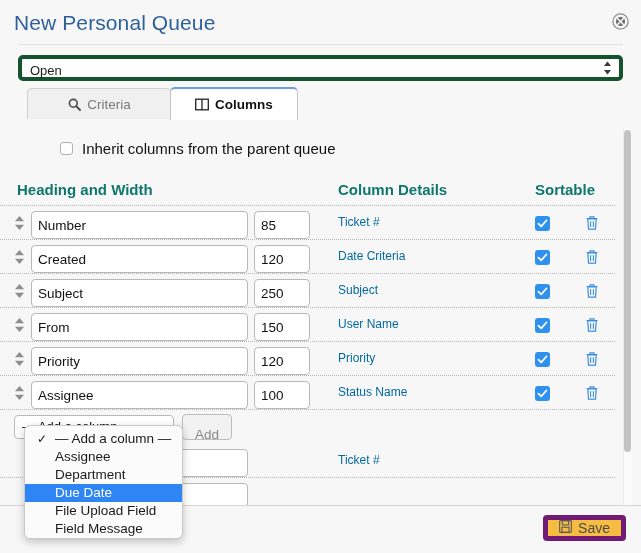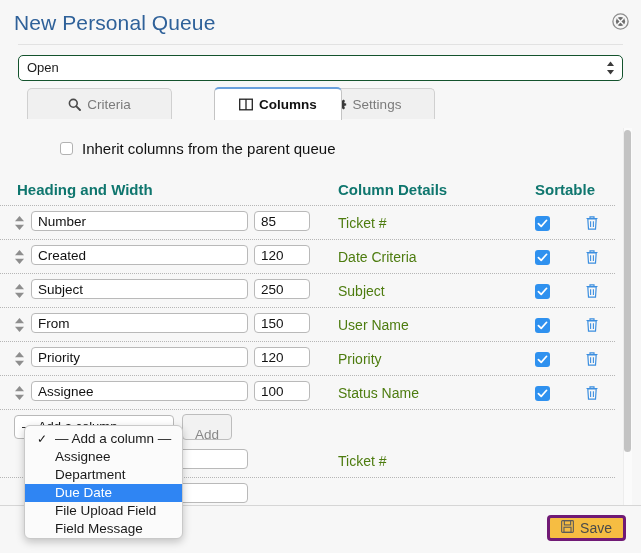--- a/index.html
+++ b/index.html
@@ -32,21 +32,21 @@
   }
   .hdr-rule {
     position: absolute; left: 18px; top: 44px; width: 605px; height: 1px;
     background: #e2e2e2;
   }
 
   
   .queue-select {
     position: absolute; left: 18px; top: 55px; width: 605px; height: 26px;
     background: #fff;
-    border: 1px solid #14532d;
+    border: 4px solid #14532d;
     border-radius: 5px;
     font-size: 13px; color: #1c1c1c;
     padding: 0 26px 0 8px;
     line-height: 24px;
     cursor: pointer;
   }
   .queue-select .lbl { display: block; }
   .sel-arrows {
     position: absolute; right: 7px; top: 50%; transform: translateY(-50%);
     width: 9px; height: 16px;
@@ -75,21 +75,21 @@
   .tab.active {
     background: #ffffff;
     color: #111;
     font-weight: bold;
     border-color: #c4c4c4;
     border-top: 2px solid #6aa0dd;
     top: 0; height: 33px;
     z-index: 3;
   }
   .tab-criteria { left: 27px; width: 145px; }
-  .tab-columns  { left: 170px; width: 128px; margin-left: 44px; }
+  .tab-columns  { left: 170px; width: 128px; }
   .tab-settings { left: 300px; width: 135px; }
   .tab .ticon { display: inline-flex; align-items: center; }
 
   
   .panel {
     position: absolute; left: 0; top: 120px; width: 641px; height: 385px;
     background: #f7f7f7;
     overflow: hidden;
   }
   .inherit-row {
@@ -120,34 +120,34 @@
   .trow {
     position: relative; height: 34px;
     border-bottom: 1px dotted #b6b6b6;
   }
   .drag-handle {
     position: absolute; left: 14px; top: 9px;
     width: 11px; height: 16px; cursor: ns-resize;
   }
   .inp {
     position: absolute; top: 5px;
-    height: 20px;
+    height: 28px;
     background: #fff;
     border: 1px solid #b9b9b9;
     border-radius: 4px;
     font-family: "Liberation Sans", sans-serif;
     font-size: 13.5px; color: #111;
     padding: 0 6px;
     outline: none;
   }
   .inp-head { left: 31px; width: 217px; }
   .inp-width { left: 254px; width: 56px; }
   .cell-detail {
     position: absolute; left: 338px; top: 9px;
-    font-size: 14px; color: #4d7c0f;
+    font-size: 12px; color: #0369a1;
   }
   .cb-on {
     position: absolute; left: 535px; top: 10px;
     width: 15px; height: 15px; border-radius: 3px;
     background: #2f91ef;
     cursor: pointer;
   }
   .cb-on svg { position: absolute; left: 2px; top: 2px; }
   .trash {
     position: absolute; left: 585px; top: 9px;
@@ -198,21 +198,21 @@
     background: #d6d6d6;
   }
   .footer {
     position: absolute; left: 0; top: 506px; width: 641px; height: 47px;
     background: #f7f7f7;
   }
   .save-btn {
     position: absolute; right: 15px; top: 9px;
     height: 26px; padding: 0 11px;
     background: #f6bd42;
-    border: 3px solid #701a75;
+    border: 5px solid #701a75;
     border-radius: 4px;
     font-family: "Liberation Sans", sans-serif;
     font-size: 14px; color: #4a4a4a;
     display: flex; align-items: center; gap: 6px;
     cursor: pointer;
   }
 
   
   .popup {
     position: absolute; left: 24px; top: 425px;
@@ -282,29 +282,20 @@
     <div class="tab tab-columns active">
       <span class="ticon">
         <svg width="14" height="13" viewBox="0 0 14 13">
           <rect x="0.7" y="1.2" width="12.6" height="10.6" fill="none" stroke="#222" stroke-width="1.3"></rect>
           <path d="M7 1.2 L7 11.8" stroke="#222" stroke-width="1.3"></path>
         </svg>
       </span>
       <span>Columns</span>
     </div>
 
-    <div class="tab tab-settings">
-      <span class="ticon">
-        <svg width="13" height="13" viewBox="0 0 16 16">
-          <path fill="#3a3a3a" d="M8 5.1a2.9 2.9 0 1 0 0 5.8 2.9 2.9 0 0 0 0-5.8zm0 4.4a1.5 1.5 0 1 1 0-3 1.5 1.5 0 0 1 0 3z"></path>
-          <path fill="#3a3a3a" d="M15 9.2V6.8l-1.9-.3a5.3 5.3 0 0 0-.6-1.4l1.1-1.5-1.7-1.7-1.5 1.1a5.3 5.3 0 0 0-1.4-.6L8.7 .5H6.3L6 2.4c-.5.1-1 .3-1.4.6L3.1 1.9 1.4 3.6l1.1 1.5c-.3.4-.5.9-.6 1.4L0 6.8v2.4l1.9.3c.1.5.3 1 .6 1.4l-1.1 1.5 1.7 1.7 1.5-1.1c.4.3.9.5 1.4.6l.3 1.9h2.4l.3-1.9c.5-.1 1-.3 1.4-.6l1.5 1.1 1.7-1.7-1.1-1.5c.3-.4.5-.9.6-1.4L15 9.2z"></path>
-        </svg>
-      </span>
-      <span>Settings</span>
-    </div>
     <div class="tabbar-line"></div>
   </div>
 
   <div class="panel">
 
     <div class="inherit-row">
       <span class="cb-empty"></span>
       <span class="inherit-lbl">Inherit columns from the parent queue</span>
     </div>
 

